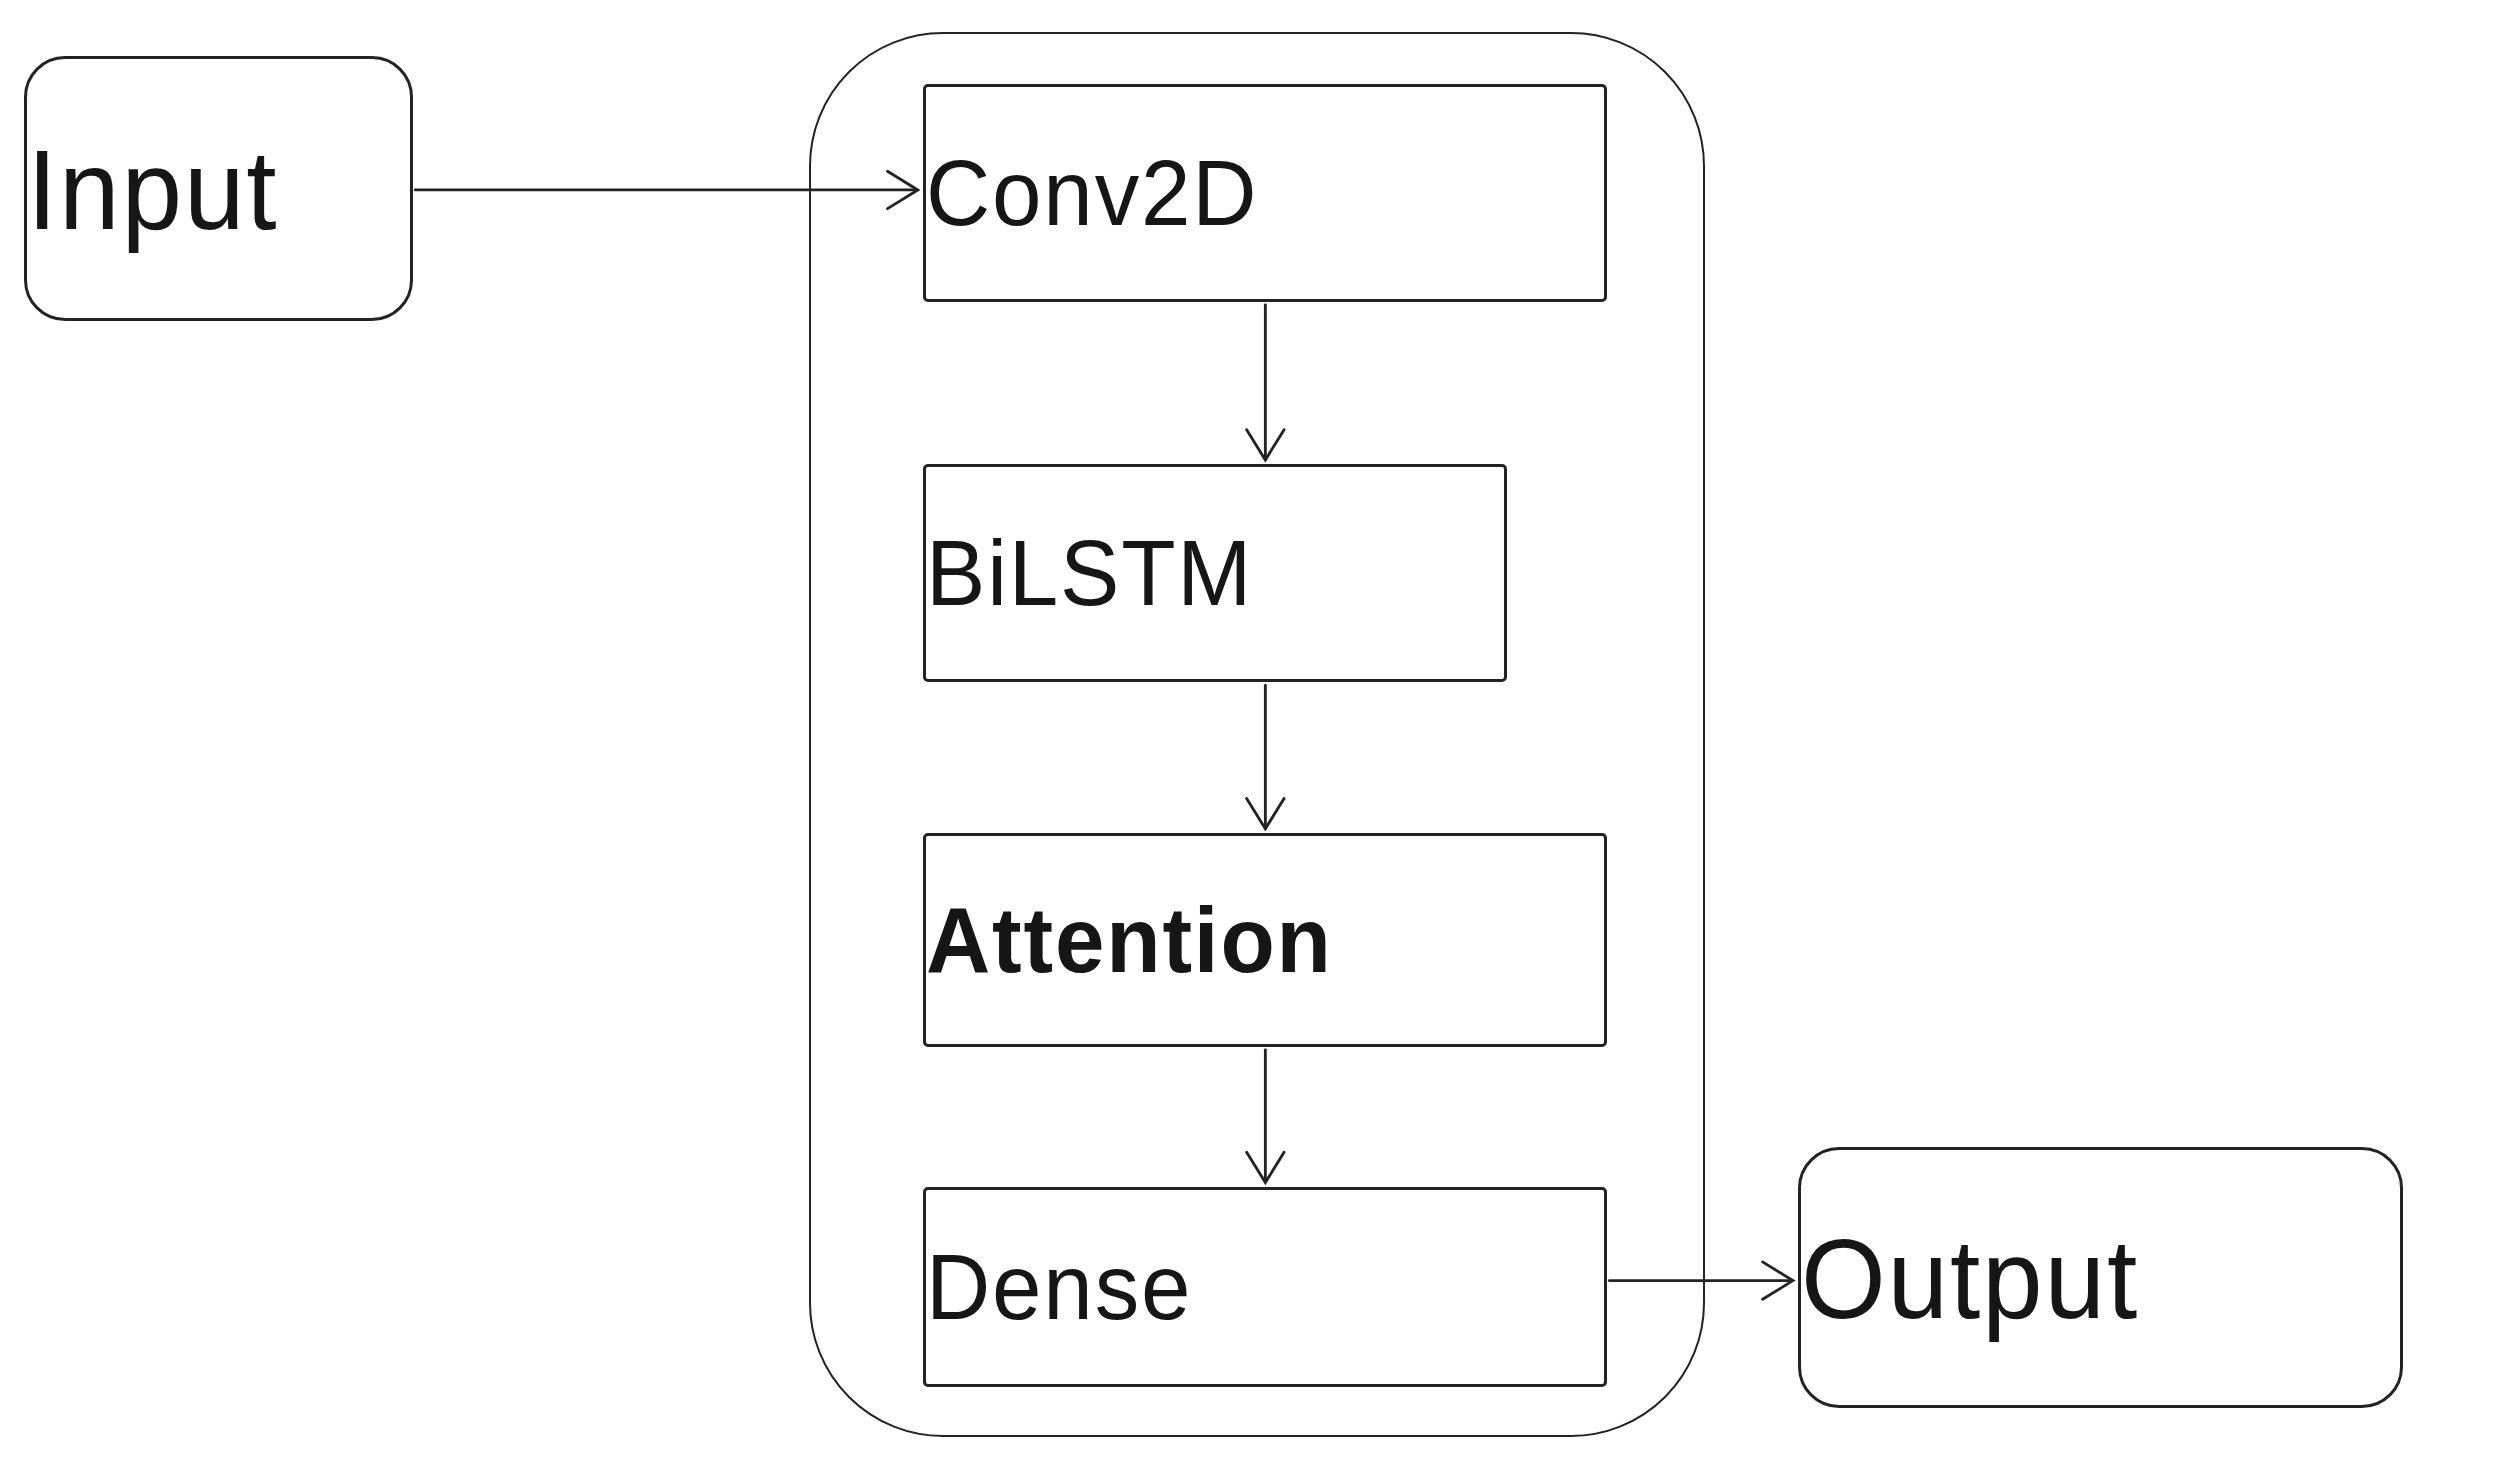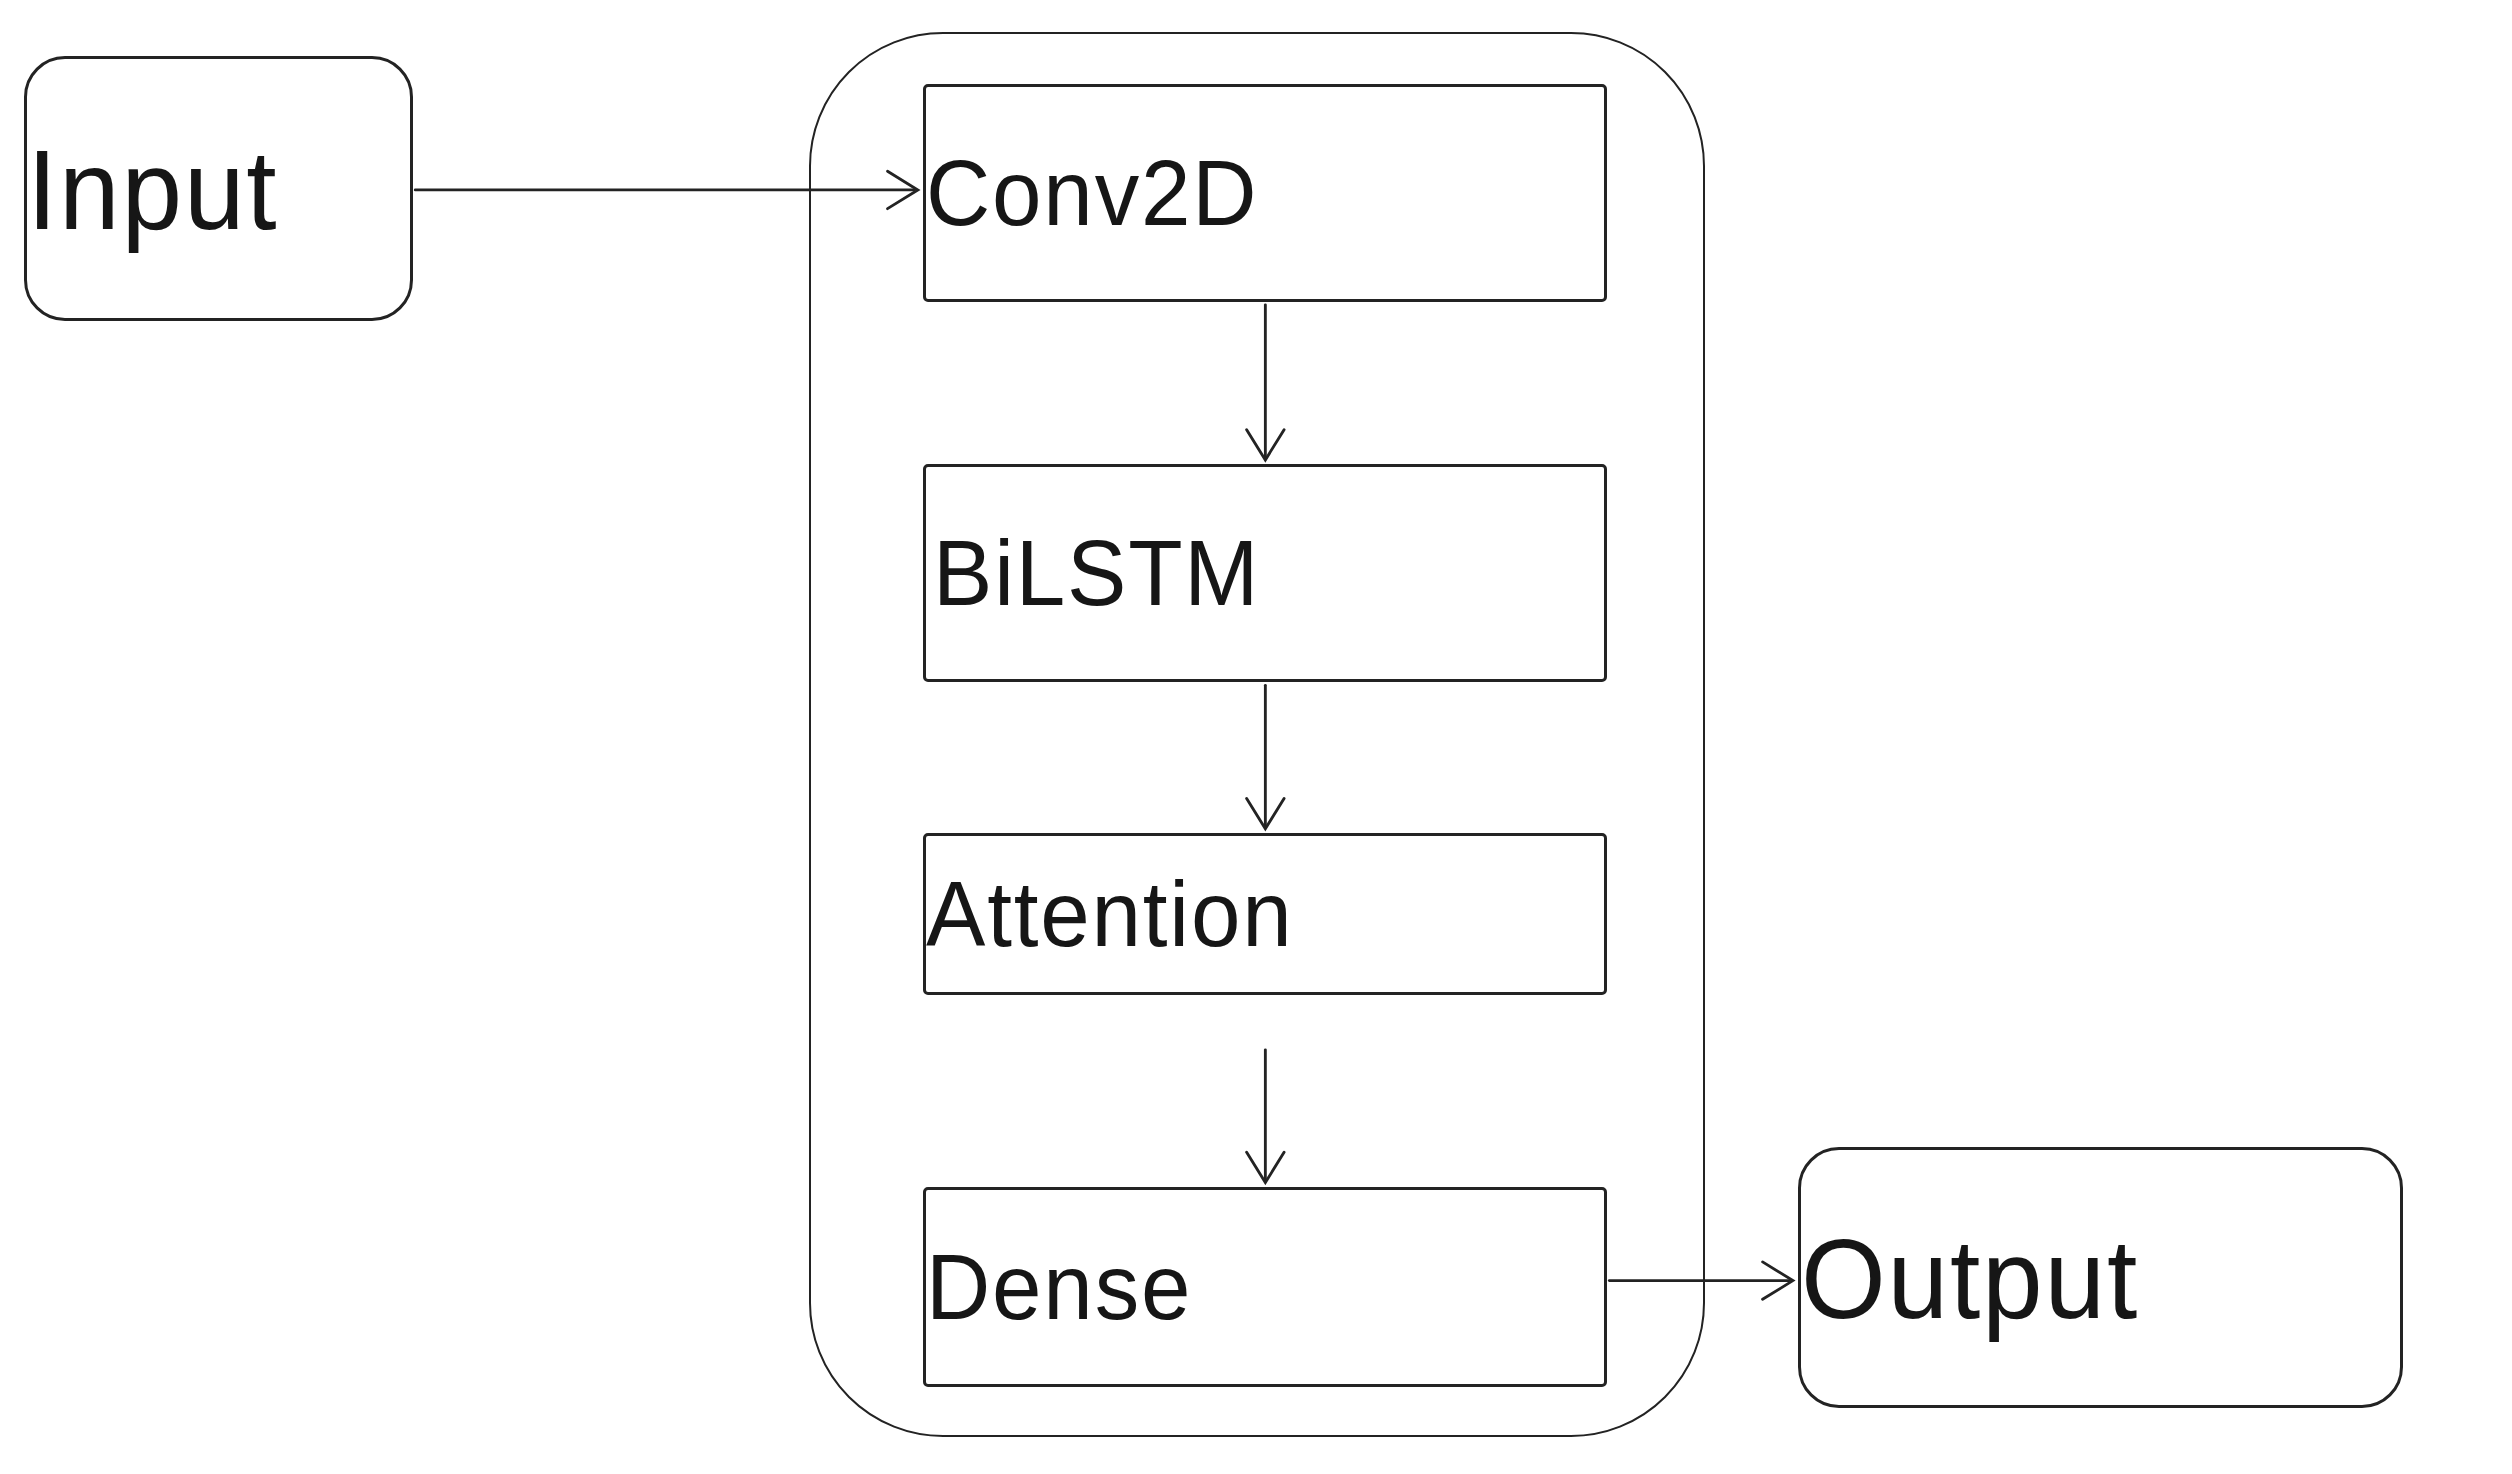--- a/index.html
+++ b/index.html
@@ -51,22 +51,22 @@
     left: 809px;
     top: 32px;
     width: 896px;
     height: 1405px;
     border: 2.7px solid #232323;
     border-radius: 134px;
     background: transparent;
   }
   .node-input    { left: 24px;   top: 56px;   width: 389px; height: 265px; }
   .node-conv2d   { left: 923px; top: 84px;   width: 684px; height: 218px; }
-  .node-bilstm   { left: 923px; top: 464px;  width: 684px; height: 218px; padding-left: 7px; }
-  .node-attention{ left: 923px; top: 833px;  width: 684px; height: 162px; }
+  .node-bilstm   { left: 923px; top: 464px;  width: 584px; height: 218px; }
+  .node-attention{ left: 923px; top: 833px;  width: 684px; height: 214px; font-weight: bold; }
   .node-dense    { left: 923px; top: 1187px; width: 684px; height: 200px; }
   .node-output   { left: 1798px; top: 1147px; width: 605px; height: 261px; }
 </style>
 </head>
 <body>
 
 <div class="canvas">
 
   <div class="group-container"></div>
 

